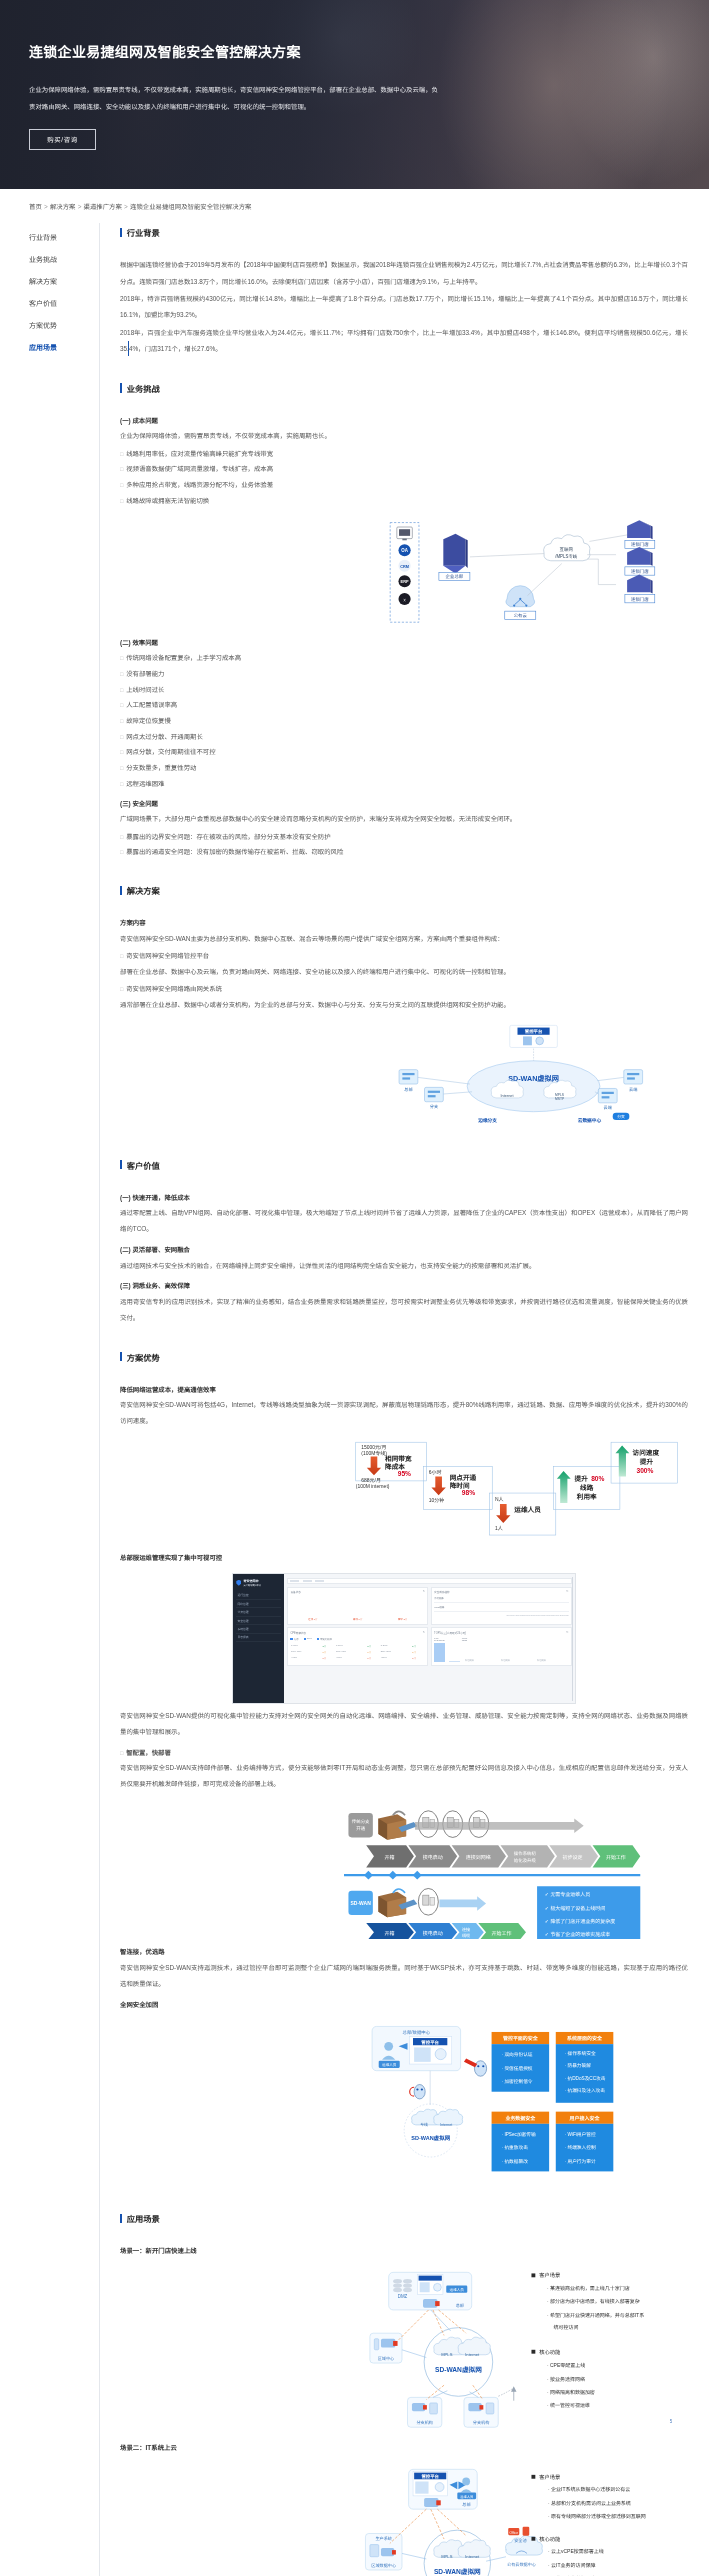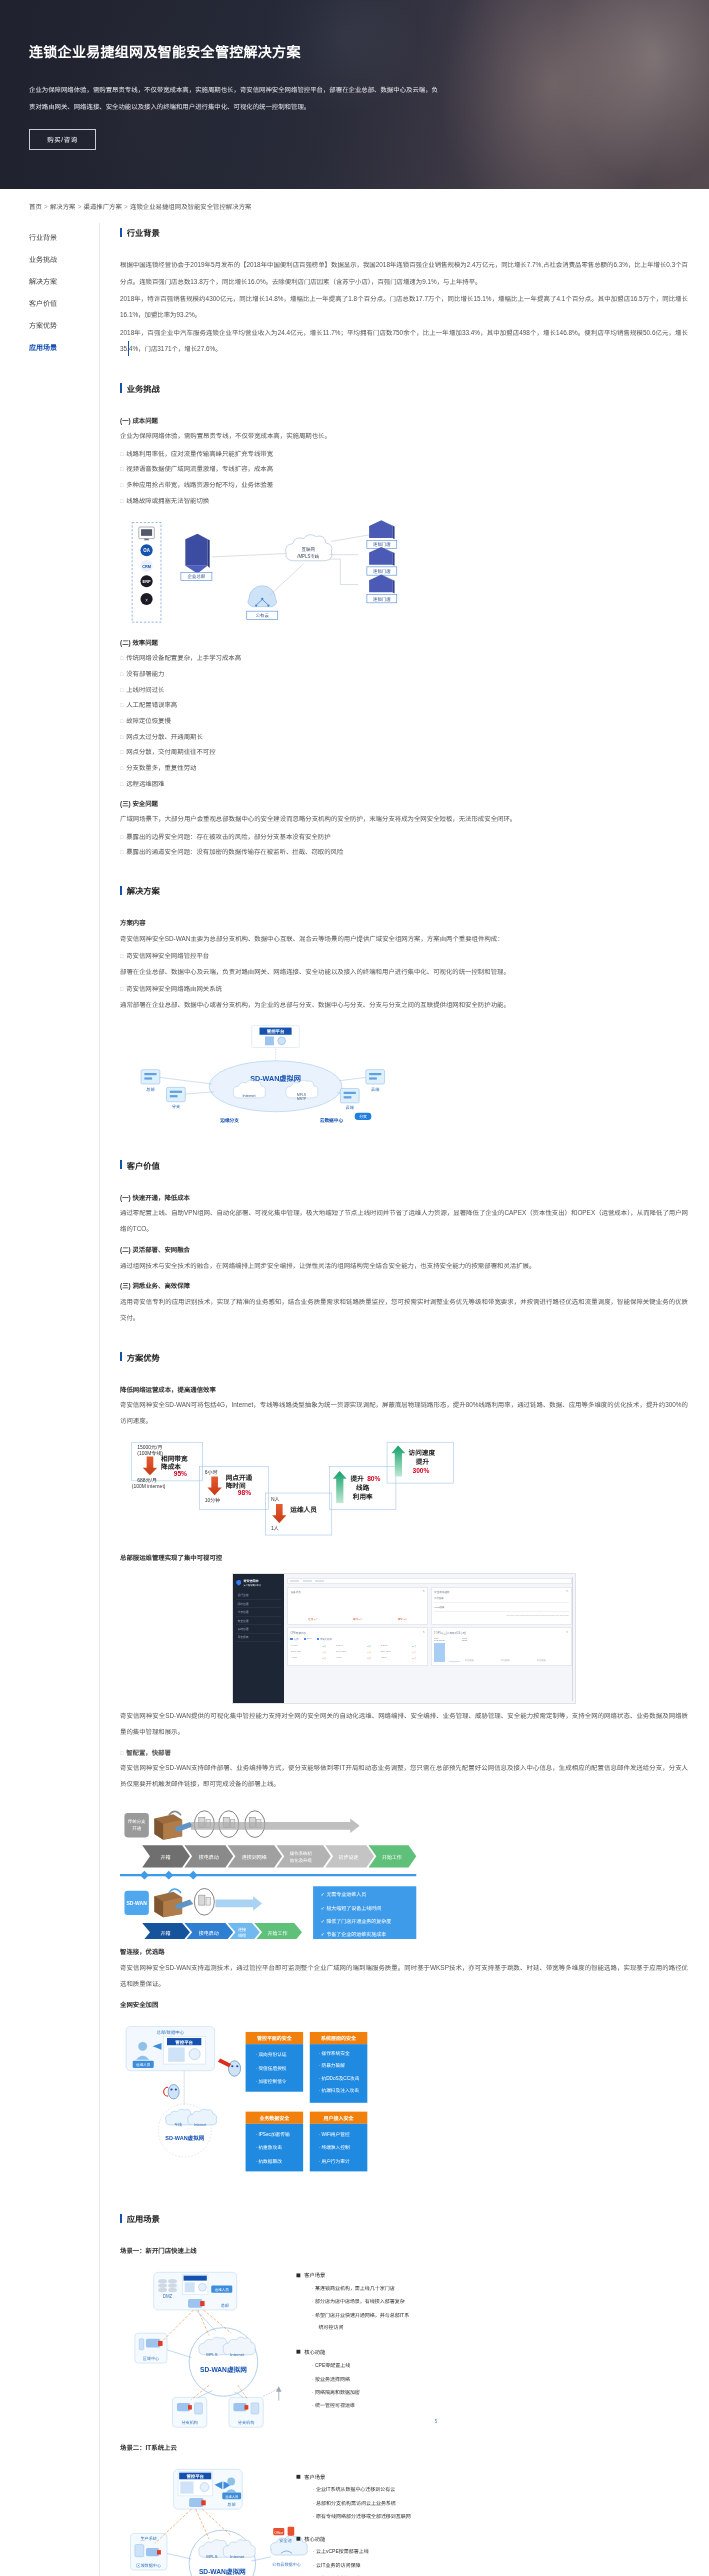--- a/index.html
+++ b/index.html
@@ -68,21 +68,21 @@
   }
   .sec-title:before{
     content:"";width:1.7px;height:9.4px;background:#1552b0;margin-right:5px;display:inline-block;
   }
   .sec + .sec{margin-top:24.4px;}
   .p{font-size:6.4px;line-height:2.55;color:#555;margin-bottom:1.1px;text-align:justify;}
   .sub{font-size:6.4px;font-weight:bold;color:#333;line-height:2.4;margin-top:4.4px;}
   .li{font-size:6.4px;line-height:2.45;color:#555;}
   .li:before{content:"\25A1";color:#bbb;margin-right:2.8px;font-size:5.5px;}
   
-  .fig{margin:10px 0 5.5px 0;display:flex;justify-content:flex-start;}
+  .fig{margin:10px 0 5.5px 0;display:flex;justify-content:flex-end;}
   svg{display:block;}
   
   .shot{
     width:344px;height:131px;border:0.6px solid #dfe3e8;display:flex;overflow:hidden;
     background:#fff;margin:7.8px auto 3.3px auto;
   }
   .shot-side{width:51px;background:#1d2634;color:#c3ccda;padding:4.4px 3.3px;}
   .shot-logo{display:flex;align-items:center;gap:2.2px;font-size:3px;color:#e8eef7;margin-bottom:5px;}
   .shot-logo .sh{width:5px;height:6.1px;background:#2f7df0;
     clip-path:polygon(50% 0,100% 22%,100% 64%,50% 100%,0 64%,0 22%);}

